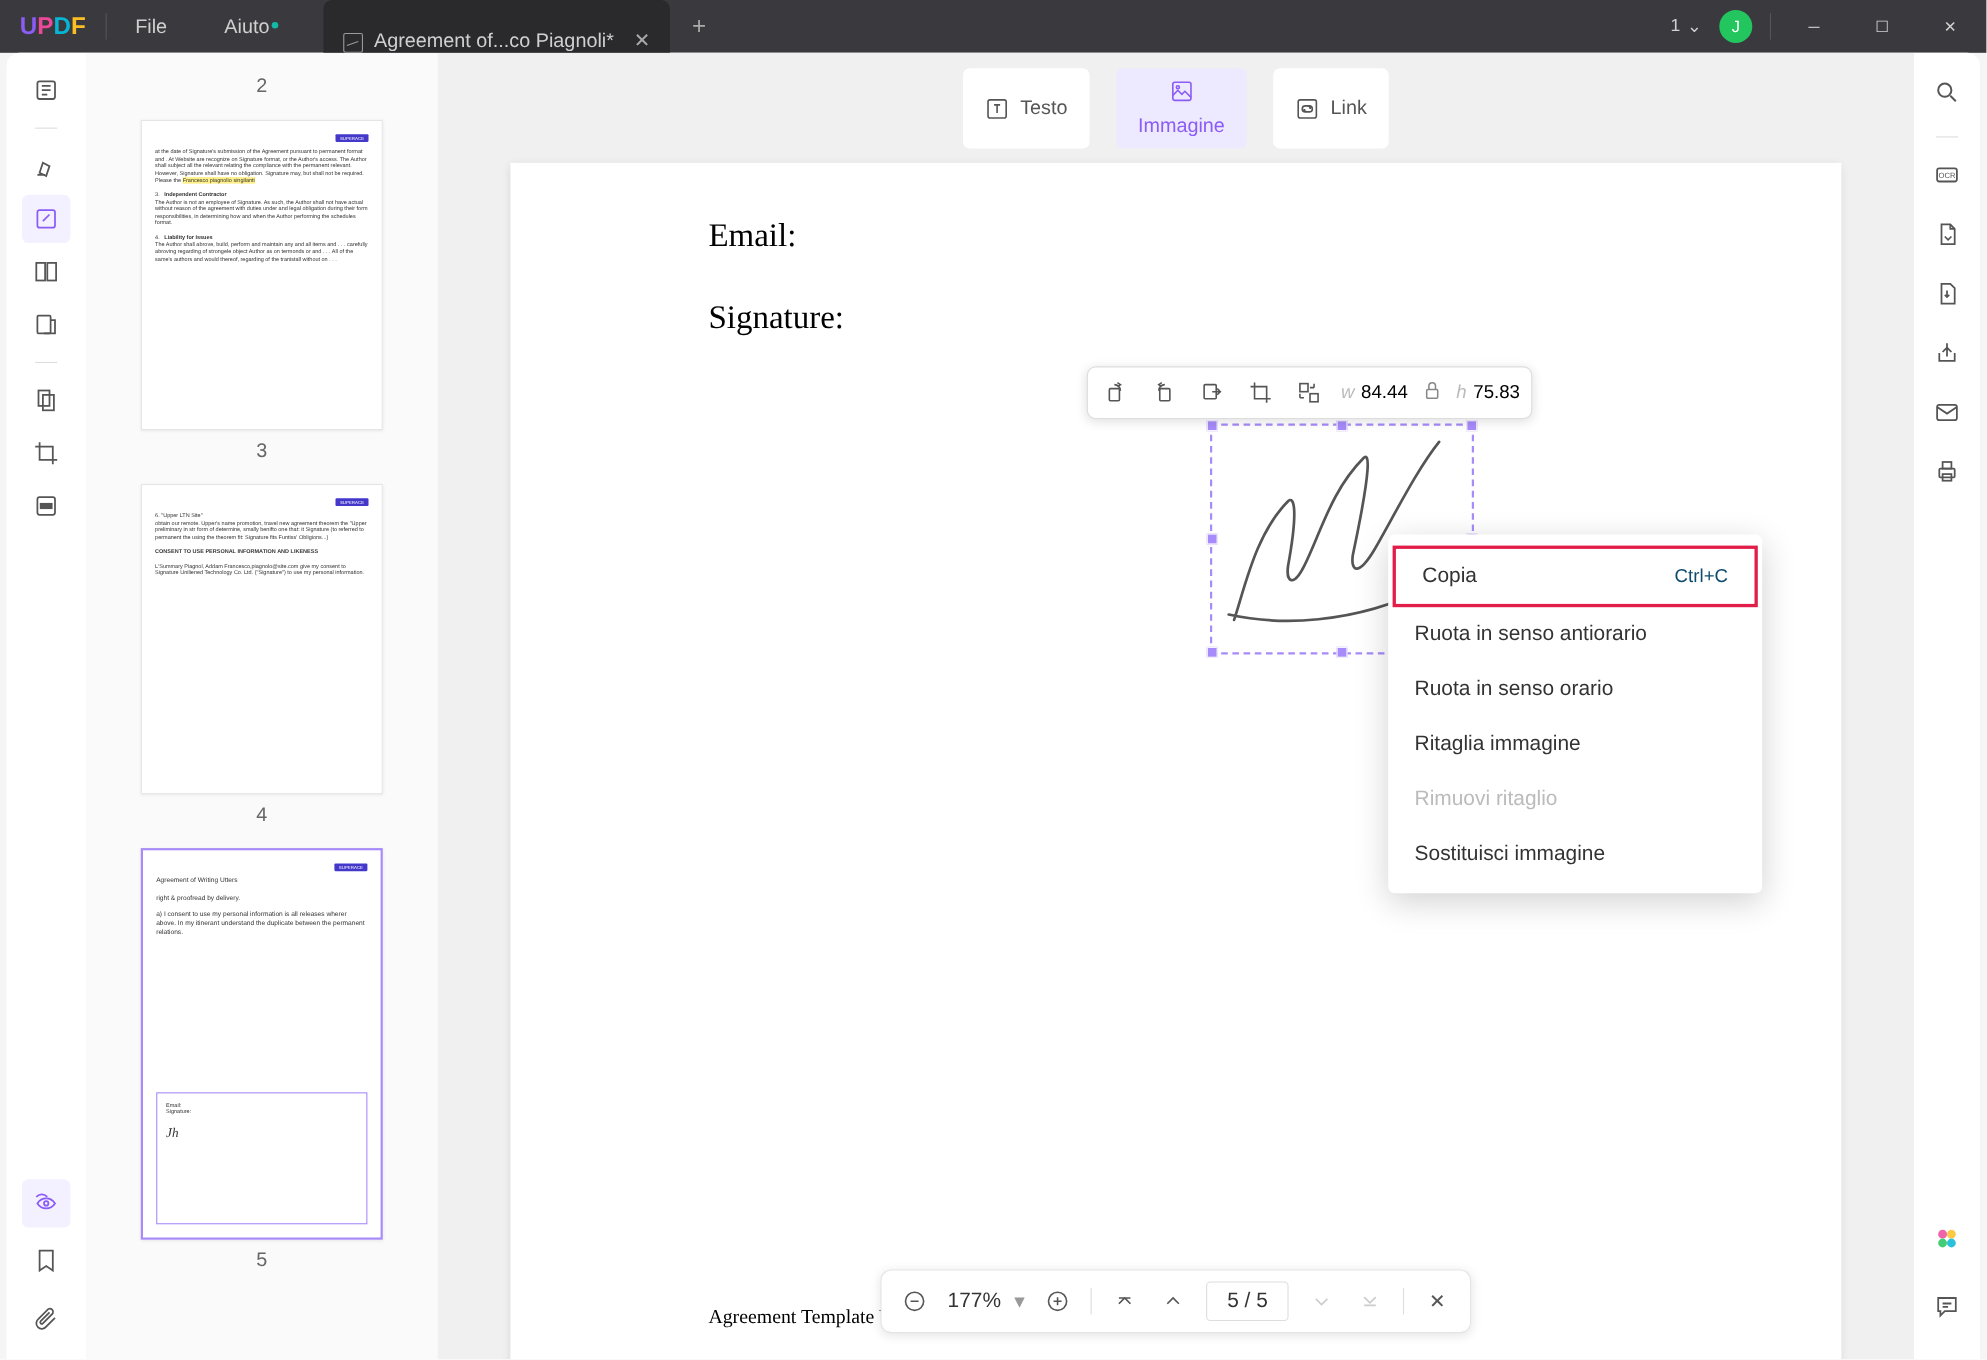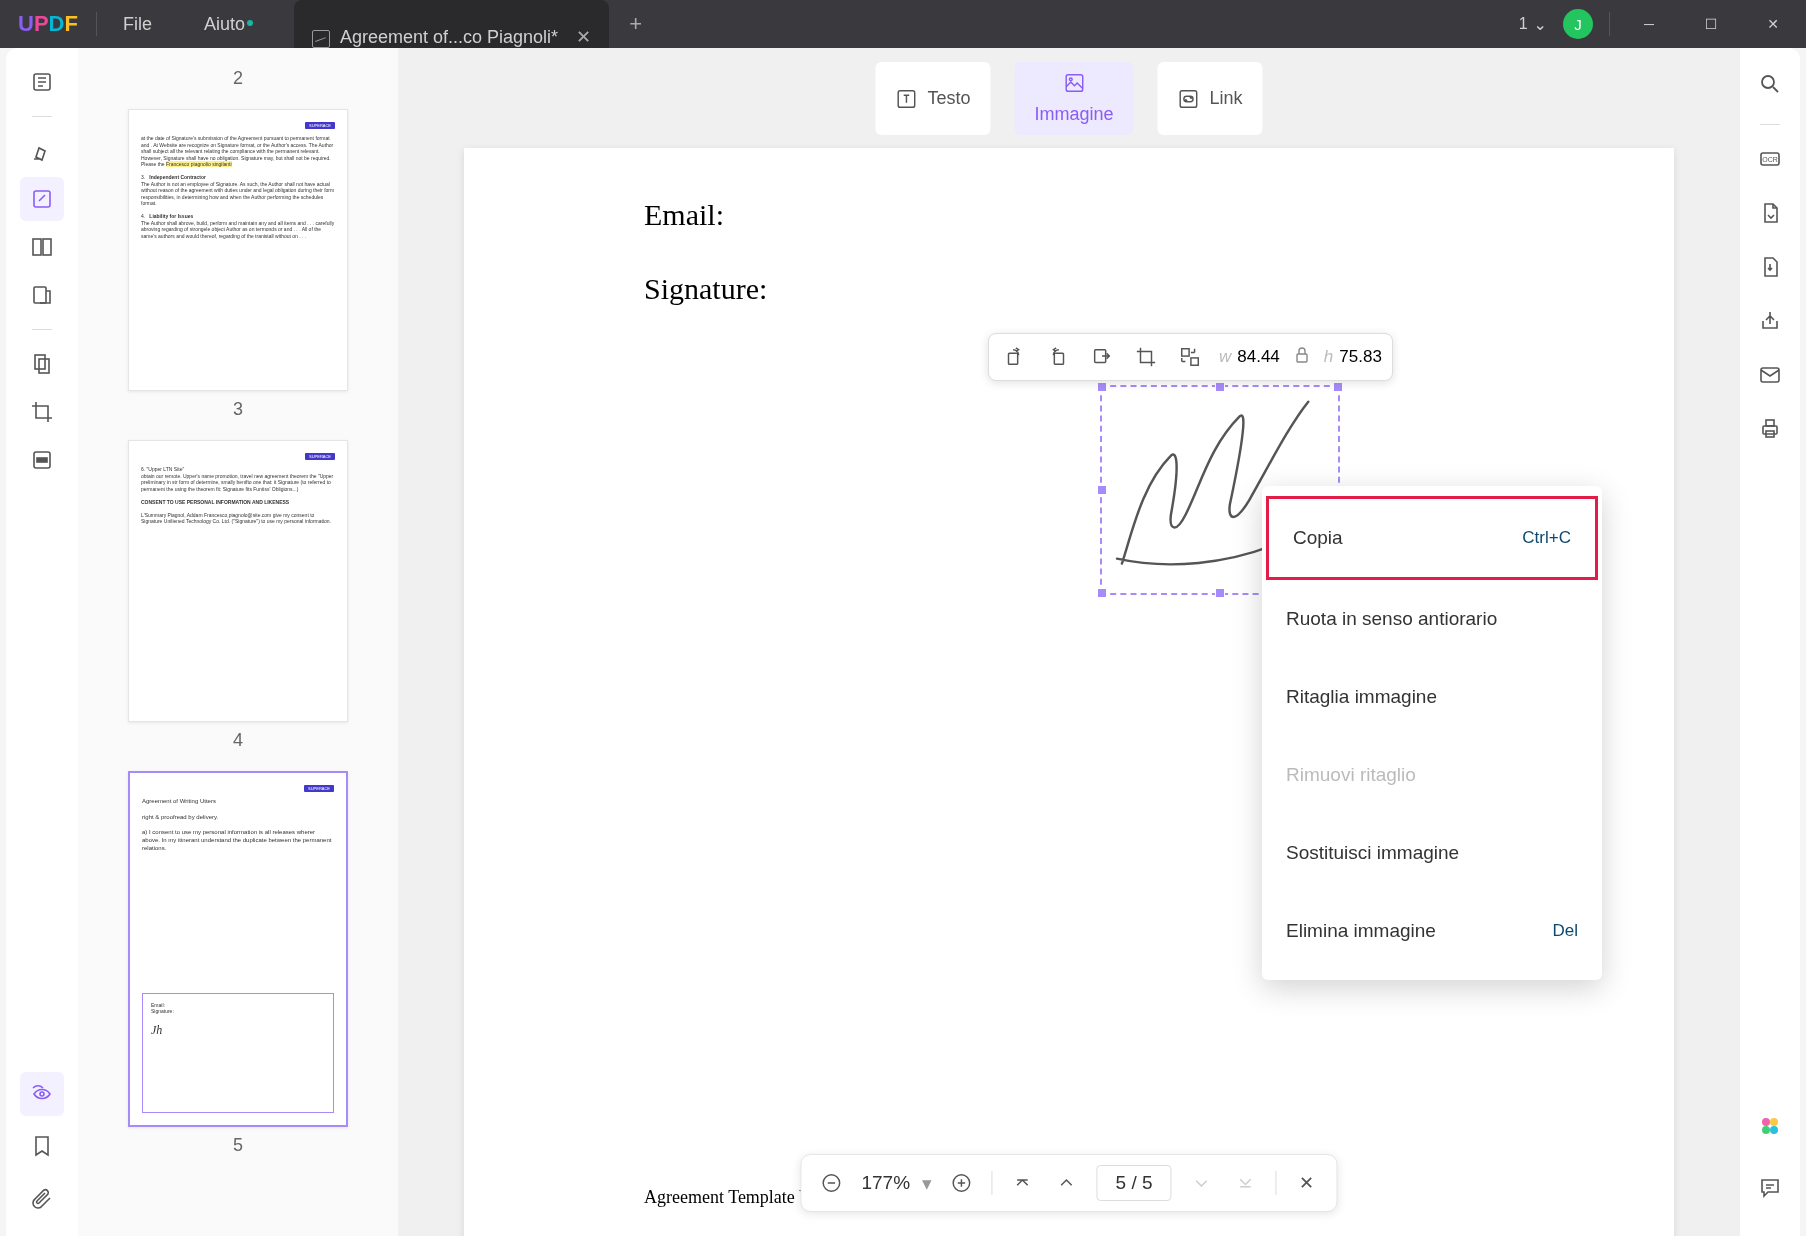--- a/index.html
+++ b/index.html
@@ -78,21 +78,21 @@
 .h-tr { top: -5px; right: -5px; }
 .h-ml { top: 50%; left: -5px; margin-top: -5px; }
 .h-mr { top: 50%; right: -5px; margin-top: -5px; }
 .h-bl { bottom: -5px; left: -5px; }
 .h-bm { bottom: -5px; left: 50%; margin-left: -5px; }
 .h-br { bottom: -5px; right: -5px; }
 .signature-svg { width: 100%; height: 100%; }
 
 
 .ctx-menu { position: absolute; top: 438px; left: 864px; width: 340px; background: #fff; border-radius: 6px; box-shadow: 0 8px 30px rgba(0,0,0,0.18); padding: 10px 0; z-index: 20; }
-.ctx-item { display: flex; justify-content: space-between; align-items: center; padding: 28px 24px; font-size: 19px; color: #333; cursor: pointer; }
+.ctx-item { display: flex; justify-content: space-between; align-items: center; padding: 14px 24px; font-size: 19px; color: #333; cursor: pointer; }
 .ctx-item.disabled { color: #bbb; cursor: default; }
 .ctx-item.highlighted { border: 3px solid #e11d48; margin: 0 4px; }
 .ctx-shortcut { color: #0c4a6e; font-size: 17px; }
 
 
 .zoom-bar { position: absolute; bottom: 24px; left: 50%; transform: translateX(-50%); background: #fff; border: 1px solid #e5e5e5; border-radius: 10px; box-shadow: 0 2px 10px rgba(0,0,0,0.1); display: flex; align-items: center; padding: 10px 16px; gap: 16px; z-index: 15; justify-content: flex-end; }
 .zoom-btn { width: 28px; height: 28px; display: flex; align-items: center; justify-content: center; cursor: pointer; color: #555; font-size: 18px; }
 .zoom-val { font-size: 19px; color: #333; display: flex; align-items: center; gap: 12px; }
 .page-input { border: 1px solid #ddd; border-radius: 4px; padding: 6px 18px; font-size: 19px; color: #333; }
 .zvsep { width: 1px; height: 24px; background: #ddd; }
@@ -346,32 +346,31 @@
 
     <div class="ctx-menu">
       <div class="ctx-item highlighted">
         <span>Copia</span>
         <span class="ctx-shortcut">Ctrl+C</span>
       </div>
       <div class="ctx-item">
           <span>Ruota in senso antiorario</span>
         </div>
       <div class="ctx-item">
+          <span>Ruota in senso orario</span>
+        </div>
+      <div class="ctx-item">
           <span>Ritaglia immagine</span>
         </div>
       <div class="ctx-item disabled">
           <span>Rimuovi ritaglio</span>
         </div>
       <div class="ctx-item">
           <span>Sostituisci immagine</span>
         </div>
-      <div class="ctx-item">
-        <span>Elimina immagine</span>
-        <span class="ctx-shortcut">Del</span>
-      </div>
     </div>
 
     <div class="zoom-bar">
       <div class="zoom-btn">
           <svg width="22" height="22" viewBox="0 0 24 24" fill="none" stroke="currentColor" stroke-width="1.6">
             <circle cx="12" cy="12" r="9"></circle>
             <path d="M8 12h8"></path>
           </svg>
         </div>
       <div class="zoom-val">

